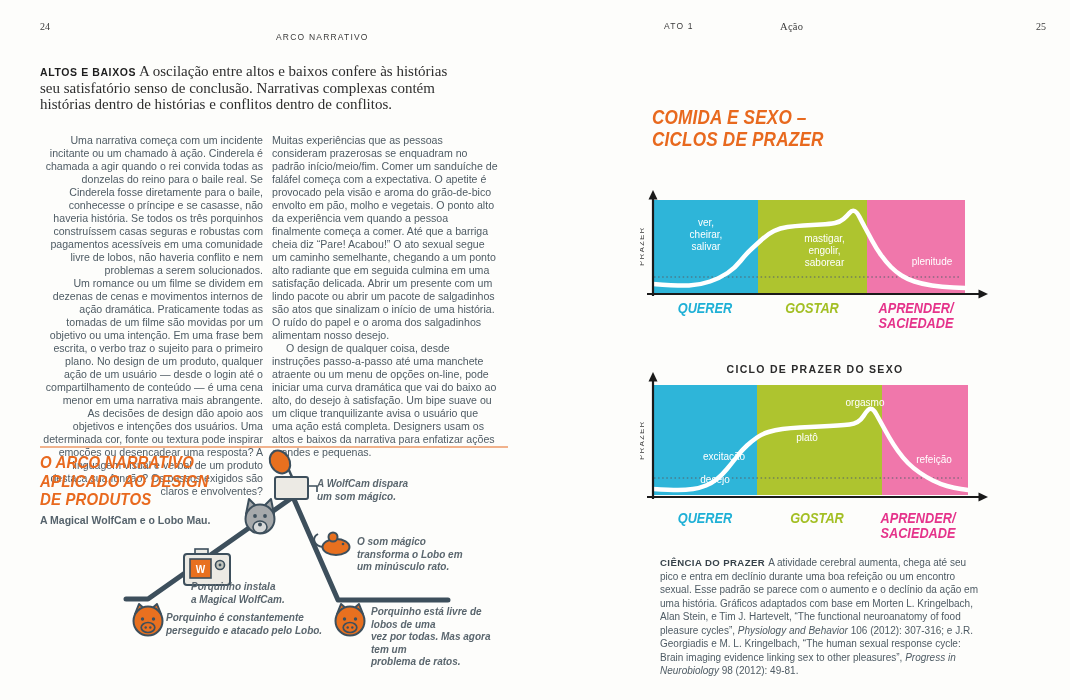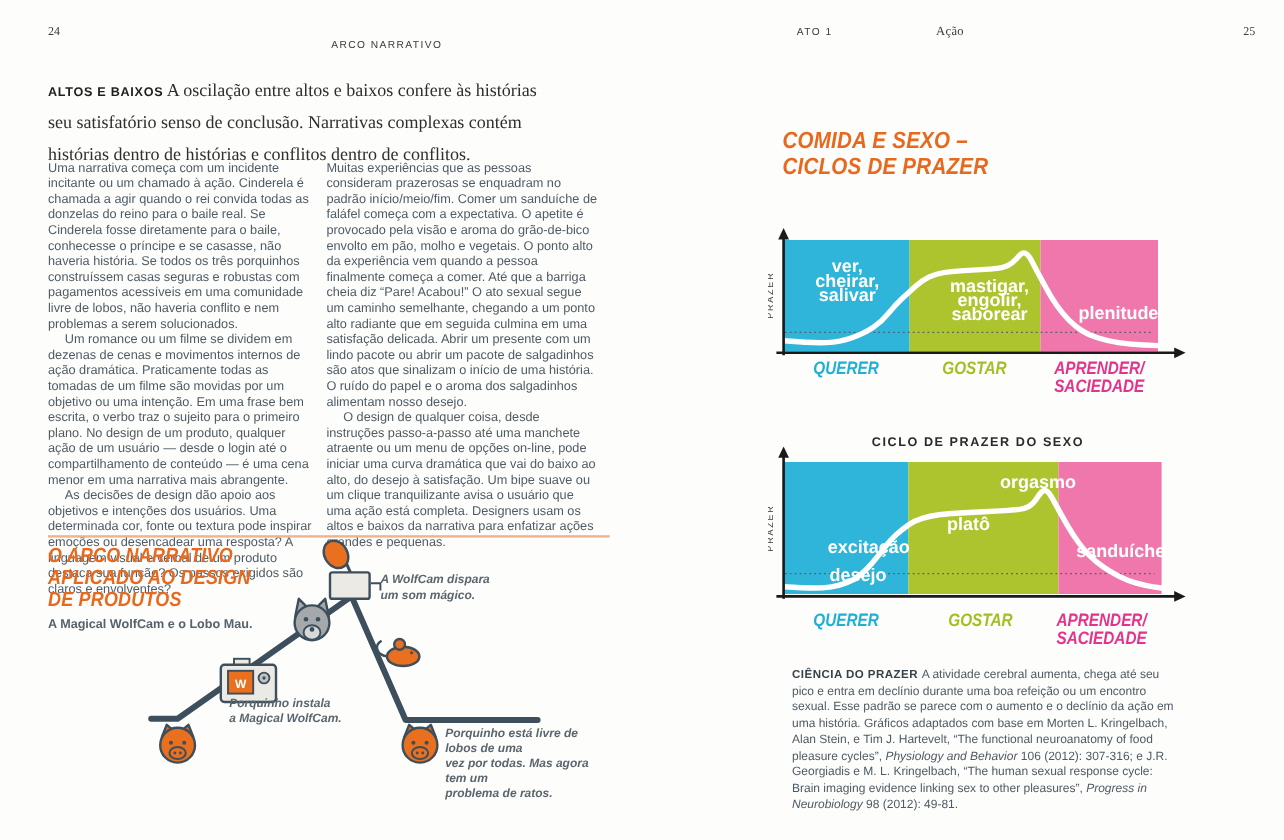--- a/index.html
+++ b/index.html
@@ -7,26 +7,26 @@
         font-family:"Liberation Sans",sans-serif;color:#4e5b64;}
   
   .hdr{position:absolute;top:21px;font-size:8.5px;letter-spacing:1.2px;color:#3b3b3b;}
   #hdr-folio-left{left:40px;font-family:"Liberation Serif",serif;font-size:10px;letter-spacing:0;}
   #hdr-running-left{left:276px;margin-top:11px;}
   #hdr-ato{left:664px;font-weight:normal;}
   #hdr-acao{left:780px;font-family:"Liberation Serif",serif;font-size:10.5px;letter-spacing:.3px;}
   #hdr-folio-right{left:1036px;font-family:"Liberation Serif",serif;font-size:10px;letter-spacing:0;}
   
   .intro{position:absolute;left:40px;top:63px;width:424px;font-family:"Liberation Serif",serif;
-         font-size:15px;line-height:26px;color:#2e2e2e;}
+         font-size:15px;line-height:16px;color:#2e2e2e;}
   .intro .lead{font-family:"Liberation Sans",sans-serif;font-weight:bold;font-size:10.5px;
          letter-spacing:.6px;color:#1e1e1e;}
   
   .col{position:absolute;top:134px;font-size:10.6px;line-height:13px;color:#4e5b64;}
-  #col1{left:40px;width:223px;}
+  #col1{left:40px;width:223px;text-align:right;}
   #col2{left:272px;width:227px;}
   .col p{margin:0;}
   .col p+p{text-indent:14px;}
   .divider{position:absolute;left:40px;top:446px;width:468px;height:2px;background:#f1b28c;}
   
   .h-orange{position:absolute;color:#e8691e;font-weight:bold;font-style:italic;
             white-space:pre-line;letter-spacing:.2px;}
   #h-arco{left:40px;top:454px;font-size:17px;line-height:18.5px;transform:scaleX(.88);transform-origin:left top;}
   #h-comida{left:652px;top:106px;font-size:19.5px;line-height:22px;transform:scaleX(.88);transform-origin:left top;}
   #wolfcam-sub{position:absolute;left:40px;top:514px;font-size:10.5px;font-weight:bold;color:#56636c;}
@@ -40,21 +40,21 @@
   #dl-instala{left:161px;top:133px;}
   #dl-perseguido{left:136px;top:164px;}
   #dl-sommagico{left:327px;top:88px;}
   #dl-livre{left:341px;top:158px;}
   
   .chart-title{position:absolute;left:640px;width:350px;text-align:center;font-size:10.5px;
                font-weight:bold;letter-spacing:1.3px;color:#2b2b2b;}
   #title-food{top:178px;} #title-sex{top:363px;}
   .chart{position:absolute;left:640px;width:350px;}
   #chart-food{top:190px;height:112px;} #chart-sex{top:372px;height:133px;}
-  .clabel{position:absolute;color:#fff;font-size:15px;line-height:12px;text-align:center;white-space:pre-line;font-weight:bold;}
+  .clabel{position:absolute;color:#fff;font-size:10px;line-height:12px;text-align:center;white-space:pre-line;}
   .phase{position:absolute;font-size:15px;font-weight:bold;font-style:italic;line-height:15px;
          text-align:center;white-space:pre-line;transform:scaleX(.85);}
   .run-b{font-weight:bold;color:#37424a;font-size:9.6px;letter-spacing:.4px;}
   .run-i{font-style:italic;}
   #caption{position:absolute;left:660px;top:556px;width:324px;font-size:10px;line-height:13.5px;
            color:#4e5b64;margin:0;}
 </style>
 </head>
 <body>
 
@@ -137,20 +137,25 @@
           <circle cx="2.3" cy="6.5" r="1.2" fill="#3d4f5c"></circle>
         </g>
       </defs>
       <use href="#pig" x="118" y="173"></use>
       <use href="#pig" x="320" y="173"></use>
     </svg>
     <div class="dlabel" id="dl-dispara">A WolfCam dispara
 um som mágico.</div>
     <div class="dlabel" id="dl-instala">Porquinho instala
 a Magical WolfCam.</div>
+    <div class="dlabel" id="dl-perseguido">Porquinho é constantemente
+perseguido e atacado pelo Lobo.</div>
+    <div class="dlabel" id="dl-sommagico">O som mágico
+transforma o Lobo em
+um minúsculo rato.</div>
     <div class="dlabel" id="dl-livre">Porquinho está livre de lobos de uma
 vez por todas. Mas agora tem um
 problema de ratos.</div>
   </div>
 
   <div class="h-orange" id="h-comida">COMIDA E SEXO –
 CICLOS DE PRAZER</div>
 
   <div class="chart" id="chart-food">
     <svg width="350" height="112" viewBox="0 0 350 112">
@@ -193,21 +198,21 @@
       <line x1="13" y1="127" x2="13" y2="7" stroke="#1a1a1a" stroke-width="2.2"></line>
       <polygon points="13,0 8.5,9.5 17.5,9.5" fill="#1a1a1a"></polygon>
       <line x1="7" y1="125" x2="340" y2="125" stroke="#1a1a1a" stroke-width="2.2"></line>
       <polygon points="348,125 338.5,120.5 338.5,129.5" fill="#1a1a1a"></polygon>
       <text transform="translate(4,68) rotate(-90)" text-anchor="middle" font-size="7.5" letter-spacing="1.5" fill="#3a3a3a" font-family="Liberation Sans, sans-serif">PRAZER</text>
     </svg>
     <div class="clabel" style="left:16px;top:102px;width:62px;padding-left:28px;">desejo</div>
     <div class="clabel" style="left:44px;top:79px;width:80px;">excitação</div>
     <div class="clabel" style="left:127px;top:60px;width:80px;">platô</div>
     <div class="clabel" style="left:185px;top:25px;width:80px;">orgasmo</div>
-    <div class="clabel" style="left:254px;top:82px;width:80px;">sanduíche</div>
+    <div class="clabel" style="left:254px;top:82px;width:80px;">refeição</div>
   </div>
   <div class="phase" style="left: 650px; top: 510px; width: 110px; color: rgb(31, 176, 214);">QUERER</div>
   <div class="phase" style="left: 762px; top: 510px; width: 110px; color: rgb(163, 191, 36);">GOSTAR</div>
   <div class="phase" style="left: 858px; top: 510px; width: 120px; color: rgb(229, 51, 139);">APRENDER/
 SACIEDADE</div>
 
   <p id="caption"><span class="run-b">CIÊNCIA DO PRAZER </span><span>A atividade cerebral aumenta, chega até seu pico e entra em declínio durante uma boa refeição ou um encontro sexual. Esse padrão se parece com o aumento e o declínio da ação em uma história. Gráficos adaptados com base em Morten L. Kringelbach, Alan Stein, e Tim J. Hartevelt, “The functional neuroanatomy of food pleasure cycles”, </span><span class="run-i">Physiology and Behavior</span><span> 106 (2012): 307-316; e J.R. Georgiadis e M. L. Kringelbach, “The human sexual response cycle: Brain imaging evidence linking sex to other pleasures”, </span><span class="run-i">Progress in Neurobiology</span><span> 98 (2012): 49-81.</span></p>
 
 </div>
 

